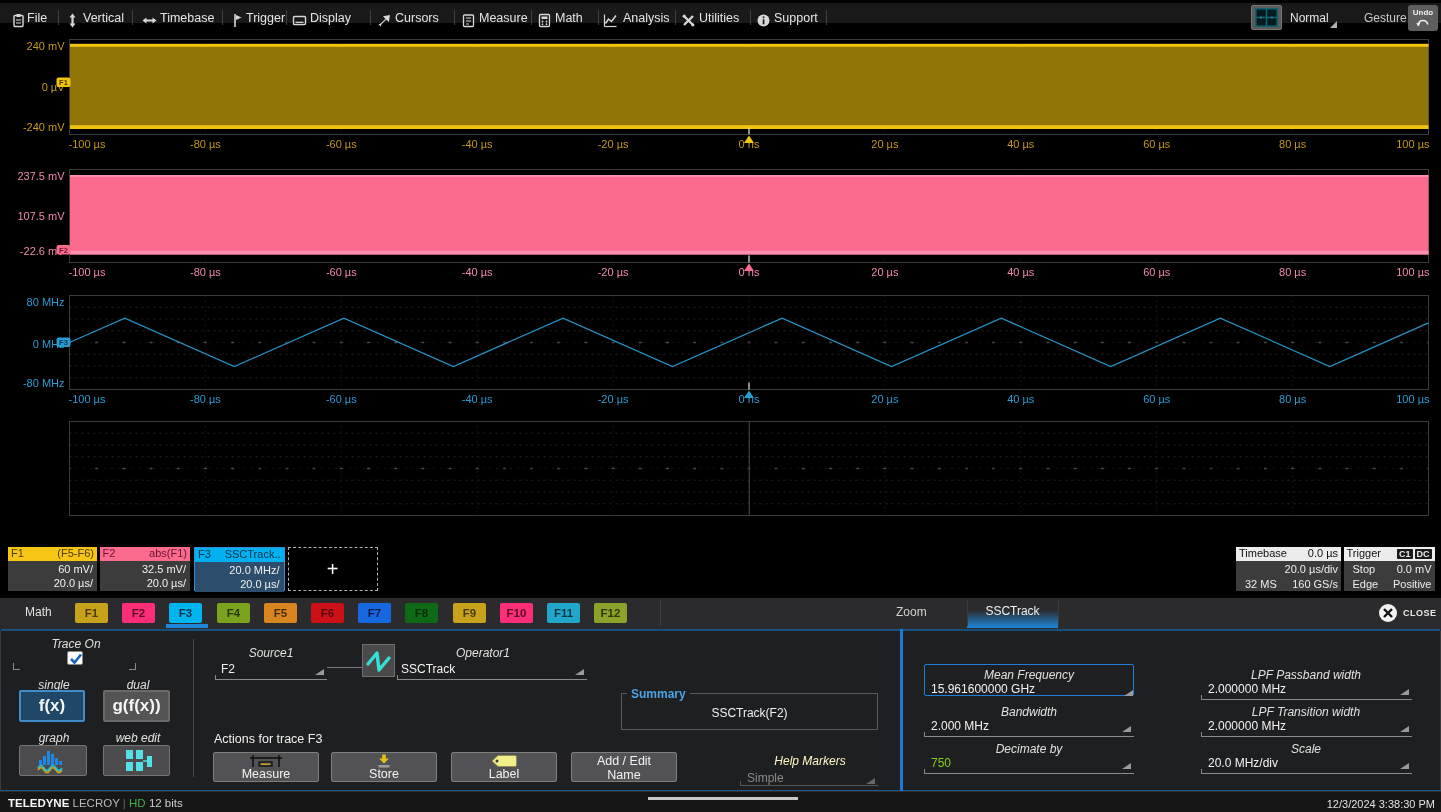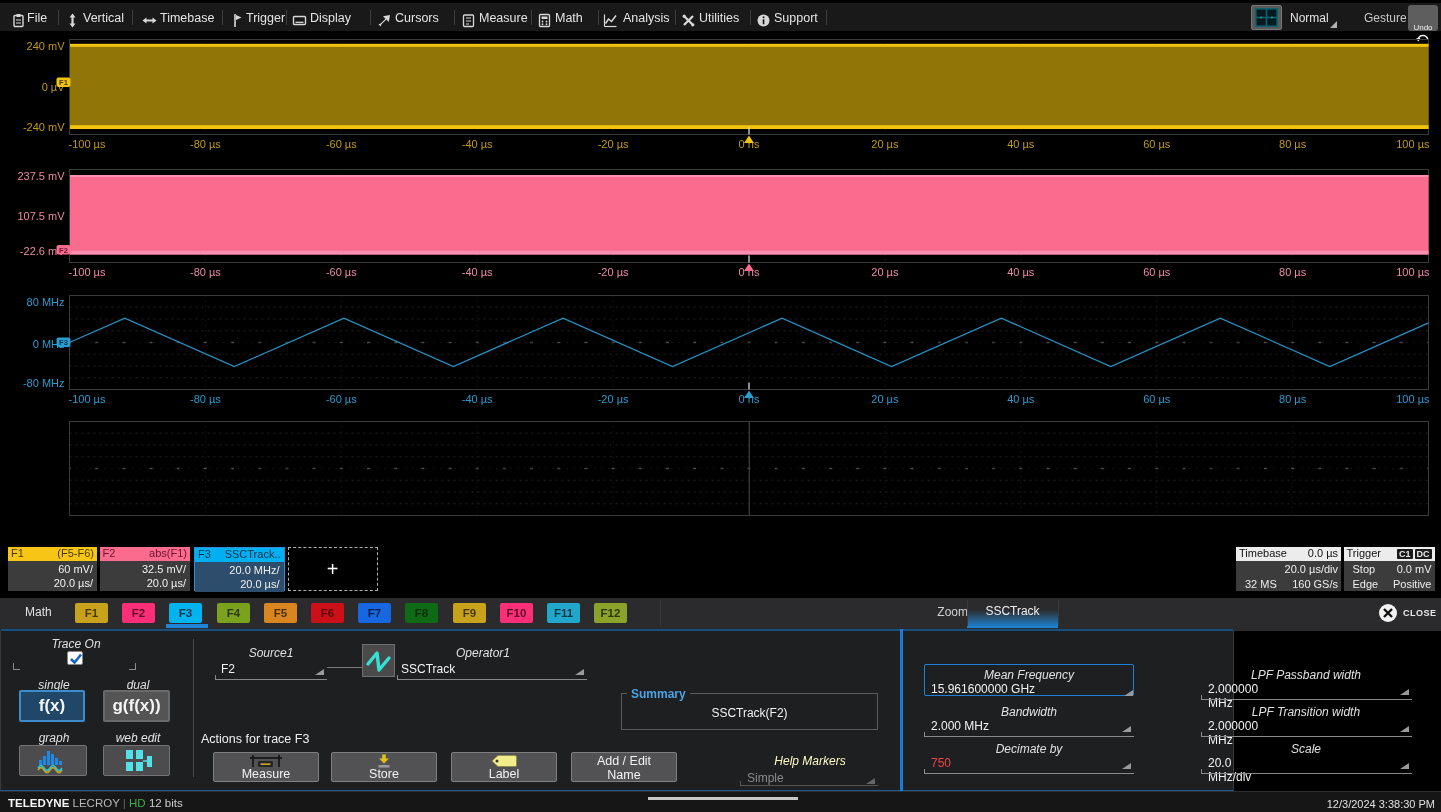--- a/index.html
+++ b/index.html
@@ -1,15 +1,15 @@
 <!DOCTYPE html>
 <html><head><meta charset="utf-8"><style>
 *{margin:0;padding:0;box-sizing:border-box}
 html,body{width:1441px;height:812px;background:#000;font-family:"Liberation Sans",sans-serif;overflow:hidden}
-.menubar{position:absolute;left:0;top:3px;width:1441px;height:28px;background:#191919}
+.menubar{position:absolute;left:0;top:3px;width:1441px;height:20px;background:#191919}
 .micon{position:absolute;top:8px}
 .mlab{position:absolute;top:8px;font-size:12.5px;color:#e4e4e4;white-space:nowrap}
 .msep{position:absolute;top:7px;width:1px;height:15px;background:#3e3e3e}
 .gridbtn{position:absolute;left:1251px;top:2px;width:31px;height:25px;background:#5a5a5a;border:1px solid #777;border-radius:2px;text-align:center;padding-top:2px}
 .mtxt{position:absolute;top:8px;font-size:12px;color:#e4e4e4}
 .tri{position:absolute;width:0;height:0;border-left:7px solid transparent;border-bottom:7px solid #b0b0b0}
 .undobtn{position:absolute;left:1408px;top:2px;width:30px;height:26px;background:#5e5e5e;border-radius:3px}
 .wf{position:absolute;left:0;top:0}
 .descrow{position:absolute;left:0;top:547px;width:1441px;height:45px}
 .dbox{position:absolute;top:0;height:44px;font-size:11px}
@@ -18,21 +18,21 @@
 .plusbox{position:absolute;top:0;height:44px;border:1px dashed #b0b0b0;color:#fff;font-size:20px;text-align:center;line-height:42px}
 .tbox{position:absolute;top:0;height:44px;font-size:11px}
 .thdr{height:14px;background:#ececec;color:#111;padding:0 3px;display:flex;justify-content:space-between;line-height:13.5px}
 .tbody{height:30px;background:#3c3c3c;color:#ececec;padding:1px 3px 0 9px;line-height:14.5px}
 .tbody div{overflow:hidden}
 .chip{background:#1a1a1a;color:#e8e8e8;font-size:9px;padding:0 2px;margin-left:2px;border-radius:1px;font-weight:bold}
 .mathbar{position:absolute;left:0;top:598px;width:1441px;height:32.5px;background:#2b2b2d}
 .fbtn{position:absolute;top:5px;width:33px;height:20px;border-radius:2px;font-size:11.5px;font-weight:bold;text-align:center;line-height:20px}
 .ssctab{position:absolute;left:967px;top:0;width:91px;height:30px;text-align:center;font-size:12px;color:#f0f0f0;line-height:26px;background:linear-gradient(to bottom,#2b2b2d 40%,#1e86d9 100%)}
 .tabsep{position:absolute;top:2px;width:1px;height:26px;background:#3a3a3a}
-.dialog{position:absolute;left:0;top:630.5px;width:1234px;height:160px;background:#1e1f21;border-left:1px solid #3a3a3a;border-right:1px solid #3a3a3a;border-bottom:1.5px solid #1a5a8f}
+.dialog{position:absolute;left:0;top:630.5px;width:1441px;height:160px;background:#1e1f21;border-left:1px solid #3a3a3a;border-right:1px solid #3a3a3a;border-bottom:1.5px solid #1a5a8f}
 .ital{position:absolute;font-size:12px;font-style:italic;color:#e0e0e0}
 .bigbtn{position:absolute;height:32px;border-radius:2px;color:#f5f5f5;font-size:17px;font-weight:bold;text-align:center;line-height:28px}
 .icobtn{position:absolute;height:31px;background:#4c4c4e;border:1px solid #747474;border-radius:2px}
 .ddtext{position:absolute;font-size:12px;color:#f2f2f2}
 .ddline{position:absolute;height:5px;border-left:1px solid #8a8a8a;border-bottom:1px solid #8a8a8a}
 .ddtri{position:absolute;width:0;height:0;border-left:9px solid transparent;border-bottom:6px solid #9a9a9a}
 .actbtn{position:absolute;top:121px;height:30px;background:#525255;border:1px solid #7e7e7e;border-radius:2px;text-align:center}
 .actlab{font-size:12.5px;color:#f2f2f2;line-height:12px}
 .statusbar{position:absolute;left:0;top:790.5px;width:1441px;height:21.5px;background:#161616;border-top:1px solid #2e2e2e}
 </style></head>
@@ -116,21 +116,21 @@
 <rect x="0.8" y="0.8" width="21.4" height="17.4" fill="#071a1f" stroke="#10606e" stroke-width="1.6"></rect>
 <line x1="11.5" y1="1" x2="11.5" y2="18" stroke="#10606e" stroke-width="1.6"></line>
 <line x1="1" y1="9.5" x2="22" y2="9.5" stroke="#10606e" stroke-width="1.6"></line>
 <circle cx="6" cy="9.5" r="1.1" fill="#15919e"></circle>
         <circle cx="17" cy="9.5" r="1.1" fill="#15919e"></circle>
 </svg></div>
 <div class="mtxt" style="left:1290px">Normal</div>
 <div class="tri" style="left:1330px;top:18px"></div>
 <div class="mtxt" style="left:1364px;color:#c8c8c8">Gesture</div>
 <div class="undobtn">
-      <div style="font-size:8px;font-weight:normal;color:#f0f0f0;text-align:center;line-height:9px;padding-top:18px">Undo</div>
+      <div style="font-size:8px;font-weight:bold;color:#f0f0f0;text-align:center;line-height:9px;padding-top:3px">Undo</div>
 <svg width="16" height="10" viewBox="0 0 16 10" style="display:block;margin:0 auto">
         <path d="M3 8.5 Q3.5 3.5 8 3.5 Q11.8 3.5 12.8 7.5" fill="none" stroke="#f0f0f0" stroke-width="1.5"></path>
         <path d="M1.2 6.2 L5.4 5.8 L3.6 9.6 Z" fill="#f0f0f0"></path>
       </svg>
     </div>
 </div>
 <svg class="wf" width="1441" height="545" viewBox="0 0 1441 545" font-family="Liberation Sans, sans-serif">
 <line x1="69.5" y1="51.4" x2="1428.5" y2="51.4" stroke="#252525" stroke-width="1" stroke-dasharray="2 4"></line>
 <line x1="69.5" y1="63.2" x2="1428.5" y2="63.2" stroke="#252525" stroke-width="1" stroke-dasharray="2 4"></line>
 <line x1="69.5" y1="75.1" x2="1428.5" y2="75.1" stroke="#252525" stroke-width="1" stroke-dasharray="2 4"></line>
@@ -327,21 +327,21 @@
 <div class="fbtn" style="left:217px;background:#7ba21d;color:#2a3a08">F4</div>
 <div class="fbtn" style="left:264px;background:#d98621;color:#4a2c08">F5</div>
 <div class="fbtn" style="left:311px;background:#cc1018;color:#5a0808">F6</div>
 <div class="fbtn" style="left:358px;background:#1667e0;color:#0a1c4a">F7</div>
 <div class="fbtn" style="left:405px;background:#0e6a14;color:#063008">F8</div>
 <div class="fbtn" style="left:453px;background:#c8a21b;color:#4a3a08">F9</div>
 <div class="fbtn" style="left:500px;background:#fb2e77;color:#5a0a22">F10</div>
 <div class="fbtn" style="left:547px;background:#22a7cc;color:#083844">F11</div>
 <div class="fbtn" style="left:594px;background:#8ba32a;color:#2c3808">F12</div>
 <div style="position:absolute;left:166px;top:26px;width:42px;height:4px;background:#1e86d9"></div>
-<div style="position:absolute;left:896px;top:7px;width:72px;text-align:right;font-size:12px;color:#d0d0d0">Zoom</div>
+<div style="position:absolute;left:896px;top:7px;width:72px;text-align:left;font-size:12px;color:#d0d0d0">Zoom</div>
 <div class="ssctab">SSCTrack</div>
 <div class="tabsep" style="left:660px"></div>
 <div class="tabsep" style="left:967px"></div>
 <div class="tabsep" style="left:1058px"></div>
 <div style="position:absolute;left:1378px;top:5px"><svg width="20" height="20" viewBox="0 0 20 20">
         <circle cx="10" cy="10" r="9" fill="#f2f2f2"></circle>
         <path d="M6 6 L14 14 M14 6 L6 14" stroke="#111" stroke-width="2.4"></path>
       </svg></div>
 <div style="position:absolute;left:1403px;top:10px;font-size:9px;font-weight:bold;color:#e8e8e8;letter-spacing:0.5px">CLOSE</div>
 </div>
@@ -396,21 +396,21 @@
 <svg width="33" height="33" viewBox="0 0 33 33">
         <polyline points="5,19 14,8 16,25 26,13" fill="none" stroke="#35e0d6" stroke-width="3.4" stroke-linecap="round" stroke-linejoin="round"></polyline>
       </svg></div>
 <div class="ital" style="left:420px;top:15px;width:124px;text-align:center">Operator1</div>
 <div class="ddtext" style="left:400px;top:31px">SSCTrack</div>
 <div class="ddline" style="left:396px;top:44px;width:190px"></div>
 <div class="ddtri" style="left:574px;top:38px"></div>
 <div style="position:absolute;left:620px;top:62px;width:257px;height:37px;border:1px solid #5a5a5a"></div>
 <div style="position:absolute;left:626px;top:56px;background:#1e1f21;padding:0 4px;color:#4ba3e3;font-size:12px;font-weight:bold">Summary</div>
 <div style="position:absolute;left:620px;top:75px;width:257px;text-align:center;color:#f0f0f0;font-size:12px">SSCTrack(F2)</div>
-<div style="position:absolute;left:200px;top:101px;font-size:12.5px;color:#f0f0f0">Actions for trace F3</div>
+<div style="position:absolute;left:213px;top:101px;font-size:12.5px;color:#f0f0f0">Actions for trace F3</div>
 <div class="actbtn" style="left:212px;width:106px">
       <svg width="34" height="14" viewBox="0 0 34 14" style="display:block;margin:1px auto 0">
         <line x1="4" y1="1" x2="4" y2="13" stroke="#111" stroke-width="1.6"></line>
         <line x1="30" y1="1" x2="30" y2="13" stroke="#111" stroke-width="1.6"></line>
         <line x1="1" y1="4" x2="33" y2="4" stroke="#111" stroke-width="1.6"></line>
         <rect x="10" y="8" width="13" height="4" fill="none" stroke="#111" stroke-width="1.3"></rect>
         <rect x="12" y="9.5" width="9" height="1.5" fill="#c8a21b"></rect>
       </svg>
       <div class="actlab">Measure</div>
     </div>
@@ -446,21 +446,21 @@
 <div class="ddtri" style="left:1399px;top:58px"></div>
 <div class="ital" style="left:923px;top:74px;width:210px;text-align:center">Bandwidth</div>
 <div style="position:absolute;left:930px;top:88px;font-size:12px;color:#f2f2f2">2.000 MHz</div>
 <div class="ddline" style="left:923px;top:101px;width:210px"></div>
 <div class="ddtri" style="left:1121px;top:95px"></div>
 <div class="ital" style="left:1200px;top:74px;width:210px;text-align:center">LPF Transition width</div>
 <div style="position:absolute;left:1207px;top:88px;font-size:12px;color:#f2f2f2">2.000000 MHz</div>
 <div class="ddline" style="left:1200px;top:101px;width:211px"></div>
 <div class="ddtri" style="left:1399px;top:95px"></div>
 <div class="ital" style="left:923px;top:111px;width:210px;text-align:center">Decimate by</div>
-<div style="position:absolute;left:930px;top:125px;font-size:12px;color:#ef4444">750</div>
+<div style="position:absolute;left:930px;top:125px;font-size:12px;color:#84cc16">750</div>
 <div class="ddline" style="left:923px;top:138px;width:210px"></div>
 <div class="ddtri" style="left:1121px;top:132px"></div>
 <div class="ital" style="left:1200px;top:111px;width:210px;text-align:center">Scale</div>
 <div style="position:absolute;left:1207px;top:125px;font-size:12px;color:#f2f2f2">20.0 MHz/div</div>
 <div class="ddline" style="left:1200px;top:138px;width:211px"></div>
 <div class="ddtri" style="left:1399px;top:132px"></div>
 </div>
 <div class="statusbar">
 <div style="position:absolute;left:8px;top:5px;font-size:11.5px"><span style="font-weight:bold;color:#f5f5f5">TELEDYNE</span> <span style="color:#b8b8b8">LECROY</span> <span style="color:#666">|</span> <span style="font-weight:normal;color:#3fae49">HD</span> <span style="color:#cfcfcf">12 bits</span></div>
 <div style="position:absolute;left:648px;top:5px;width:150px;height:3px;background:#c8c8c8"></div>

